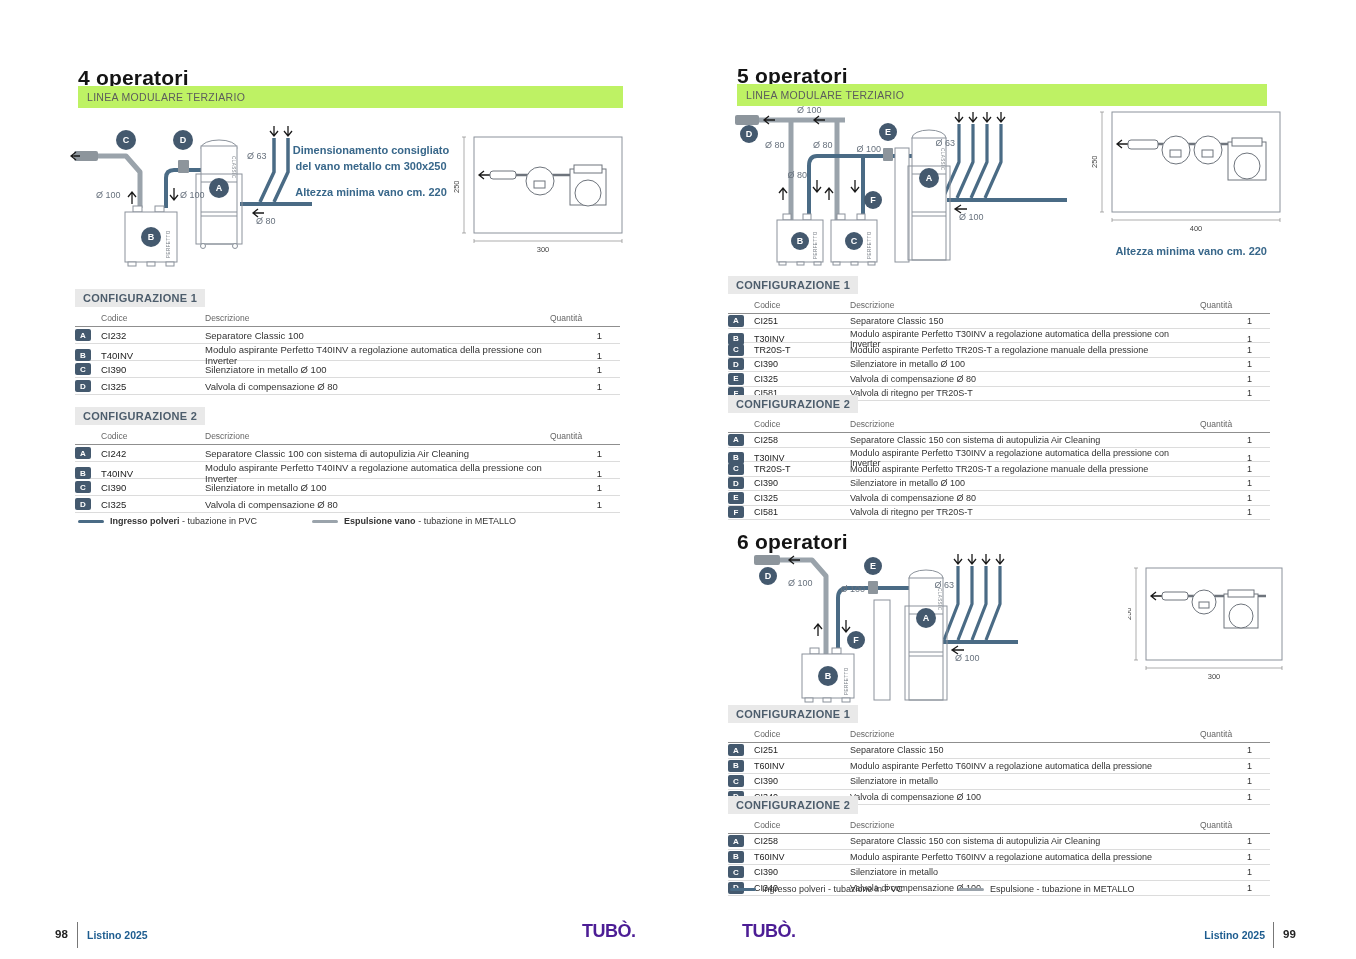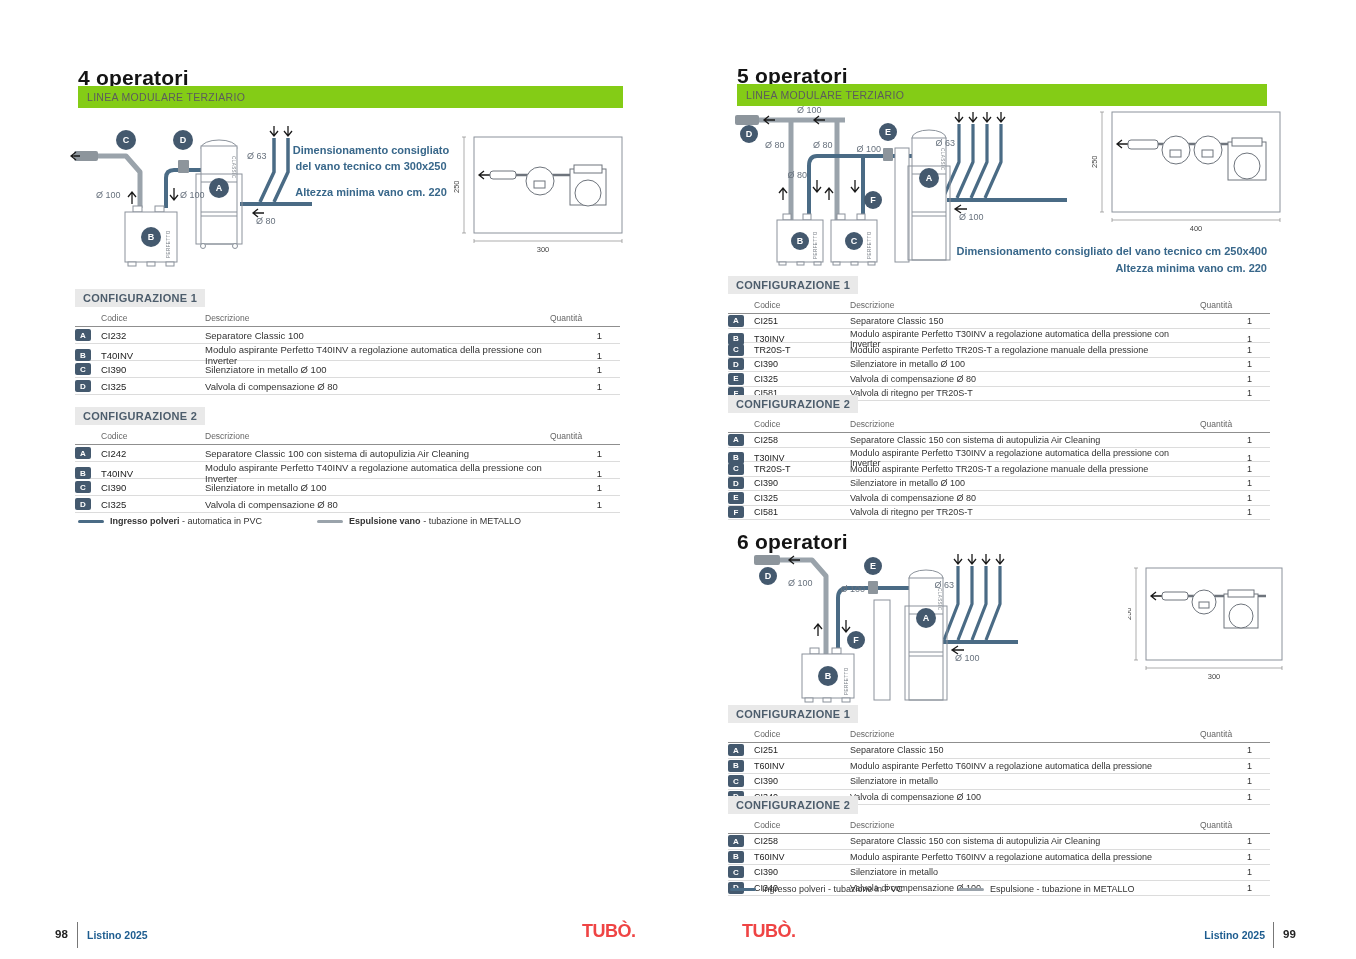--- a/index.html
+++ b/index.html
@@ -1,19 +1,19 @@
 <!DOCTYPE html>
 <html><head>
 <meta charset="utf-8">
 <style>
   html,body{margin:0;padding:0;background:#fff;font-family:"Liberation Sans",sans-serif;color:#222;}
   .canvas{position:relative;width:1356px;height:959px;background:#fff;overflow:hidden;}
   .abs{position:absolute;}
   .title{font-size:21px;font-weight:bold;color:#141414;letter-spacing:.2px;margin-top:12px;}
-  .band{background:#84cc16;color:#5c5c5c;font-size:10.5px;padding:5px 9px;letter-spacing:.3px;}
+  .band{background:#bef264;color:#5c5c5c;font-size:10.5px;padding:5px 9px;letter-spacing:.3px;}
   .chip{display:inline-block;background:#e9e9e9;color:#4d5d6c;font-weight:bold;font-size:11px;padding:3px 8px;letter-spacing:.3px;margin-bottom:4px;}
   .thead{display:grid;grid-template-columns:20px 110px 1fr 70px;font-size:8.5px;color:#666;padding:2px 0 3px 0;border-bottom:1px solid #8f8f8f;}
   .thead .h2{padding-left:6px;}
   .thead .h4{padding-right:2px;}
   .trow{display:grid;grid-template-columns:20px 110px 1fr 70px;align-items:center;border-bottom:1px solid #dcdcdc;height:16px;font-size:9.5px;color:#333;}
   .dense .thead,.dense .trow{grid-template-columns:20px 102px 1fr 70px;}
   .dense .trow{height:13.5px;font-size:9px;}
   .mid .trow{height:14.5px;}
   .badge{width:16px;height:12px;background:#44596e;color:#fff;font-size:8px;font-weight:bold;display:flex;align-items:center;justify-content:center;border-radius:2px;}
   .code{font-weight:normal;padding-left:6px;color:#222;}
@@ -22,21 +22,21 @@
   .note{color:#38678a;font-weight:bold;font-size:11px;line-height:1.45;text-align:center;}
   .note .gap{margin-top:10px;}
   .note-r{color:#38678a;font-weight:bold;font-size:11px;line-height:1.55;text-align:right;}
   .legend{display:flex;gap:55px;font-size:9px;color:#333;align-items:center;}
   .litem{display:flex;align-items:center;gap:6px;}
   .lsw{width:26px;height:3px;border-radius:2px;}
   .lsw.blue{background:#4a6b85;} .lsw.gray{background:#9aa3ab;}
   .pageno{font-size:11.5px;font-weight:bold;color:#222;text-align:right;}
   .flabel{font-size:10.5px;font-weight:bold;color:#1d5c8f;}
   .fdiv{width:1px;height:26px;background:#777;}
-  .logo{font-size:18px;font-weight:bold;color:#ef4444;letter-spacing:-.5px;}
+  .logo{font-size:18px;font-weight:bold;color:#4c1d95;letter-spacing:-.5px;}
   
   .pg{stroke:#9aa3ab;fill:none;stroke-linejoin:round;}
   .pb{stroke:#4a6b85;fill:none;stroke-linejoin:round;}
   .mf{fill:#8d959c;}
   .mc{fill:#fff;stroke:#8b929b;stroke-width:1;}
   .mc2{fill:none;stroke:#8b929b;stroke-width:1;}
   .bdg{fill:#44596e;}
   .bt{fill:#fff;font-size:9px;font-weight:bold;text-anchor:middle;}
   .dl{fill:#68727e;font-size:9px;}
   .ar{stroke:#1a1a1a;stroke-width:1.3;fill:none;}
@@ -94,21 +94,21 @@
     <circle class="bdg" cx="113" cy="24" r="10"></circle>
       <text class="bt" x="113" y="27">D</text>
     <circle class="bdg" cx="149" cy="72" r="10"></circle>
       <text class="bt" x="149" y="75">A</text>
     <circle class="bdg" cx="81" cy="121" r="10"></circle>
       <text class="bt" x="81" y="124">B</text>
   </svg>
 
   <div class="abs note" style="left:290px;top:143px;width:162px">
     <div>Dimensionamento consigliato</div>
-    <div>del vano tecnico cm 300x250</div>
+    <div>del vano metallo cm 300x250</div>
     <div class="gap">Altezza minima vano cm. 220</div>
   </div>
 
   <svg class="abs" style="left:452px;top:133px" width="180" height="122" viewBox="0 0 180 122">
     <rect class="mc2" x="22" y="4" width="148" height="96" stroke="#777"></rect>
     <path class="dml" d="M10,4 H14 M10,100 H14 M12,4 V100"></path>
     <text class="dim" transform="rotate(-90 7,60)" x="7" y="60">250</text>
     <path class="dml" d="M22,106 V110 M170,106 V110 M22,108 H170"></path>
     <text class="dim" x="91" y="119" text-anchor="middle">300</text>
     <path class="ar" d="M38,42 H28 M32,38 L27,42 L32,46"></path>
@@ -191,21 +191,21 @@
         <span class="code">CI325</span>
         <span class="desc">Valvola di compensazione Ø 80</span>
         <span class="qty">1</span>
       </div>
       </div>
   </div>
 
   <div class="abs legend" style="left:78px;top:516px">
     <span class="litem">
       <span class="lsw blue"></span>
-      <span><b>Ingresso polveri</b>&nbsp;<span>- automatica in PVC</span></span>
+      <span><b>Ingresso polveri</b>&nbsp;<span>- tubazione in PVC</span></span>
     </span>
     <span class="litem">
       <span class="lsw gray"></span>
       <span><b>Espulsione vano</b>&nbsp;<span>- tubazione in METALLO</span></span>
     </span>
   </div>
 
   <div class="abs pageno" style="left:55px;top:928px">98</div>
   <div class="abs fdiv" style="left:77px;top:922px"></div>
   <div class="abs flabel" style="left:87px;top:929px">Listino 2025</div>
@@ -289,21 +289,20 @@
     <circle class="pl" cx="84" cy="44" r="14"></circle>
       <rect class="pl" x="78" y="44" width="11" height="7"></rect>
     <circle class="pl" cx="116" cy="44" r="14"></circle>
       <rect class="pl" x="110" y="44" width="11" height="7"></rect>
     <rect class="pl" x="136" y="36" width="38" height="38"></rect>
       <rect class="pl" x="140" y="32" width="30" height="8"></rect>
     <circle class="pl" cx="155" cy="60" r="13"></circle>
   </svg>
 
   <div class="abs note-r" style="left:955px;top:243px;width:312px">
-    <div>Dimensionamento consigliato del vano tecnico cm 250x400</div>
     <div>Altezza minima vano cm. 220</div>
   </div>
 
   <div class="abs dense" style="left:728px;top:275px;width:542px">
     <span class="chip">CONFIGURAZIONE 1</span>
     <div class="thead">
       <span></span>
       <span class="h2">Codice</span>
       <span>Descrizione</span>
       <span class="h4">Quantità</span>

